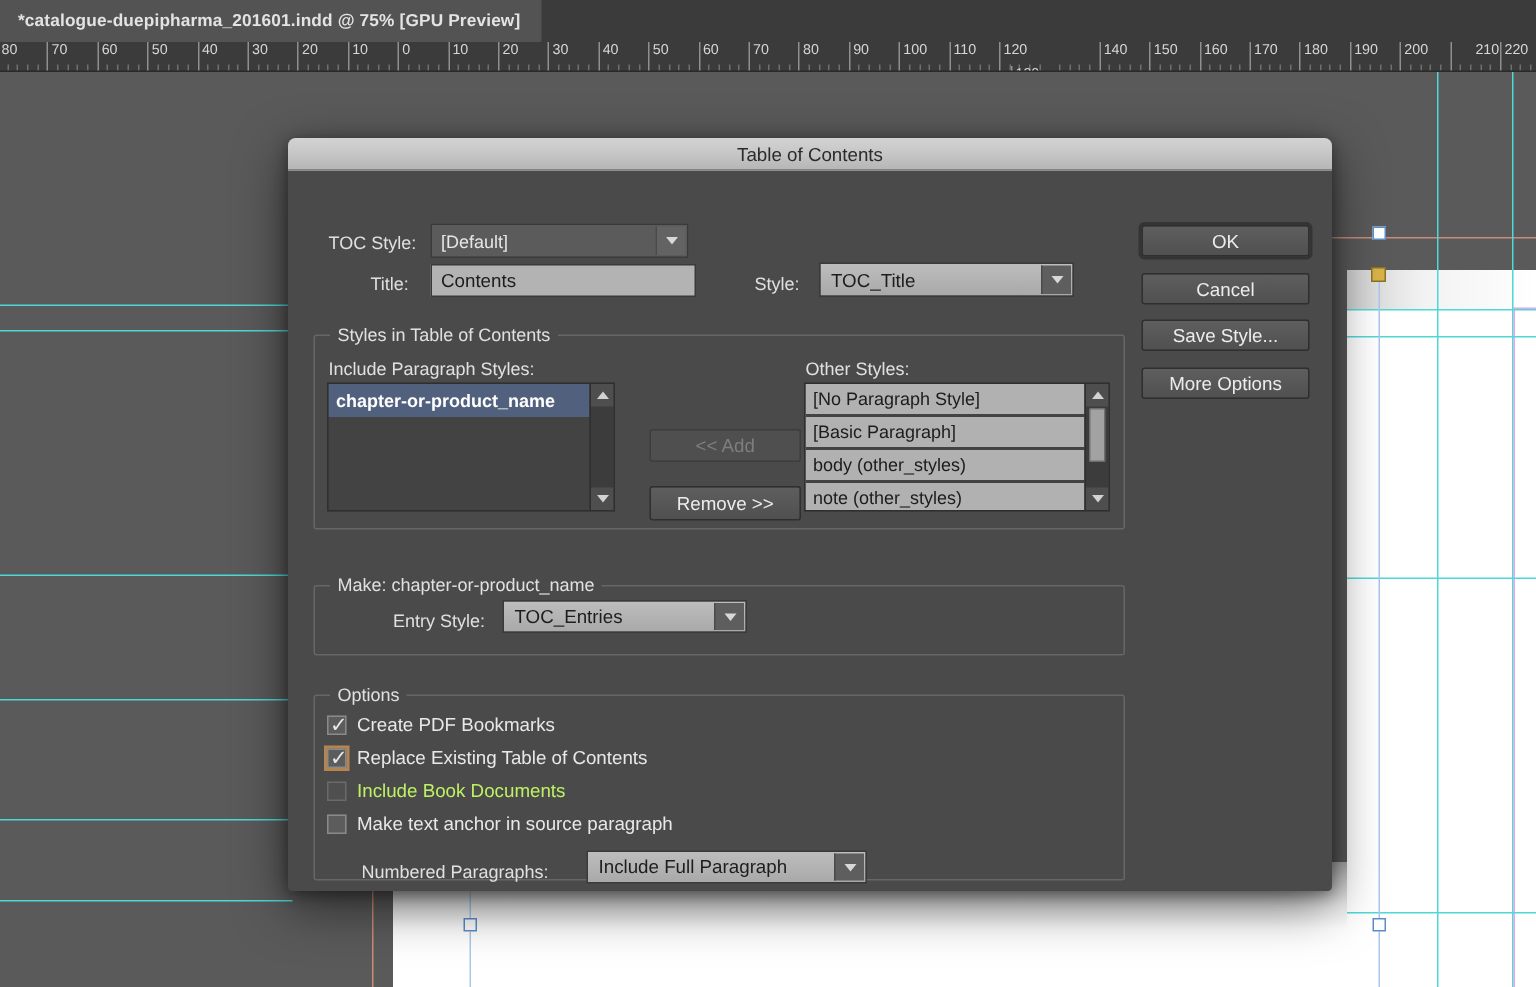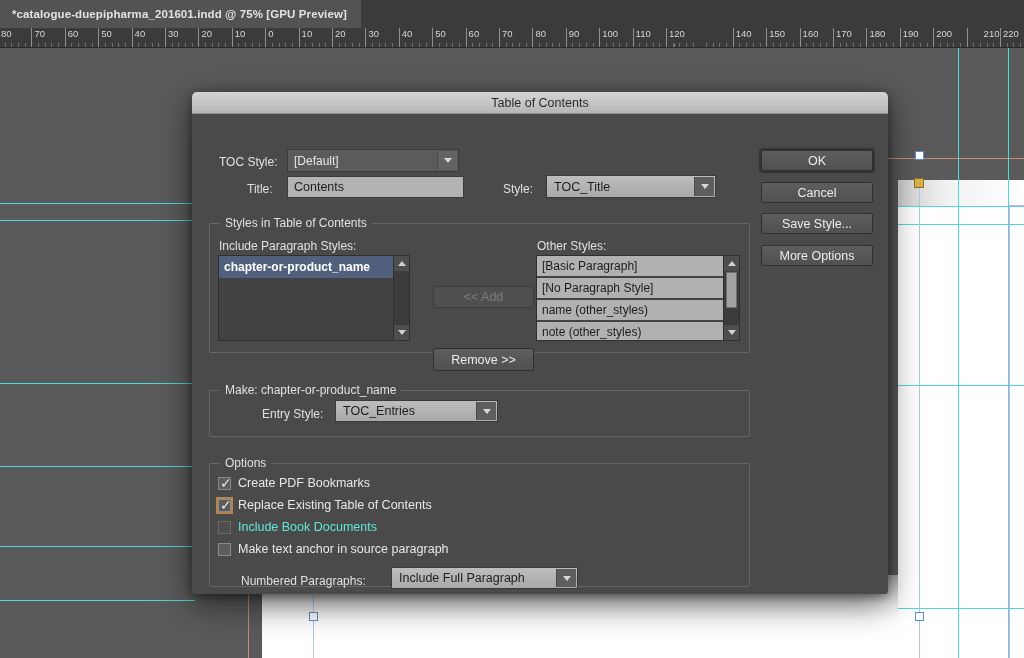--- a/index.html
+++ b/index.html
@@ -199,21 +199,21 @@
     background: #5c5c5c; border: 1px solid #8a8a8a;
     position: relative; flex: 0 0 auto;
   }
   .cbox.disabled { background: #4f4f4f; border-color: #6a6a6a; }
   .cbox.focus { box-shadow: 0 0 0 2px #b5854f; }
   .cmark {
     position: absolute; left: 1px; top: -3px;
     color: #e8e8e8; font-size: 14px; line-height: 16px;
   }
   .cblabel { margin-left: 7px; color: #e8e8e8; font-size: 12.5px; white-space: nowrap; }
-  .cblabel.dim { color: #5eead4; }
+  .cblabel.dim { color: #bef264; }
 </style>
 </head>
 <body>
 
 <div id="root">
 
   <div class="tabbar">
     <div class="doc-tab">
       <span>*catalogue-duepipharma_201601.indd @ 75% [GPU Preview]</span>
     </div>
@@ -469,30 +469,30 @@
               </div>
             <div class="sbtn dn">
                 <i class="tri-dn-sm"></i>
               </div>
           </div>
         </div>
 
         <div class="btn disabled" style="left:241px; top:172px; width:101px; height:22px;">
           <span>&lt;&lt; Add</span>
         </div>
-        <div class="btn" style="left:241px; top:210px; width:101px; height:23px;margin-top:24px;">
+        <div class="btn" style="left:241px; top:210px; width:101px; height:23px;">
           <span>Remove &gt;&gt;</span>
         </div>
 
         <span class="lbl" style="left:345px; top:125px;">Other Styles:</span>
         <div class="listbox" style="left:344px; top:141px; width:204px; height:86px;">
           <div class="list-items" id="other-list">
+              <div class="li light">[No Paragraph Style]</div>
               <div class="li light">[Basic Paragraph]</div>
-              <div class="li light">[No Paragraph Style]</div>
-              <div class="li light">name (other_styles)</div>
+              <div class="li light">body (other_styles)</div>
               <div class="li light">note (other_styles)</div>
             </div>
           <div class="vscroll">
             <div class="sbtn up">
                 <i class="tri-up-sm"></i>
               </div>
             <div class="thumb" style="top:16px; height:36px;"></div>
             <div class="sbtn dn">
                 <i class="tri-dn-sm"></i>
               </div>

